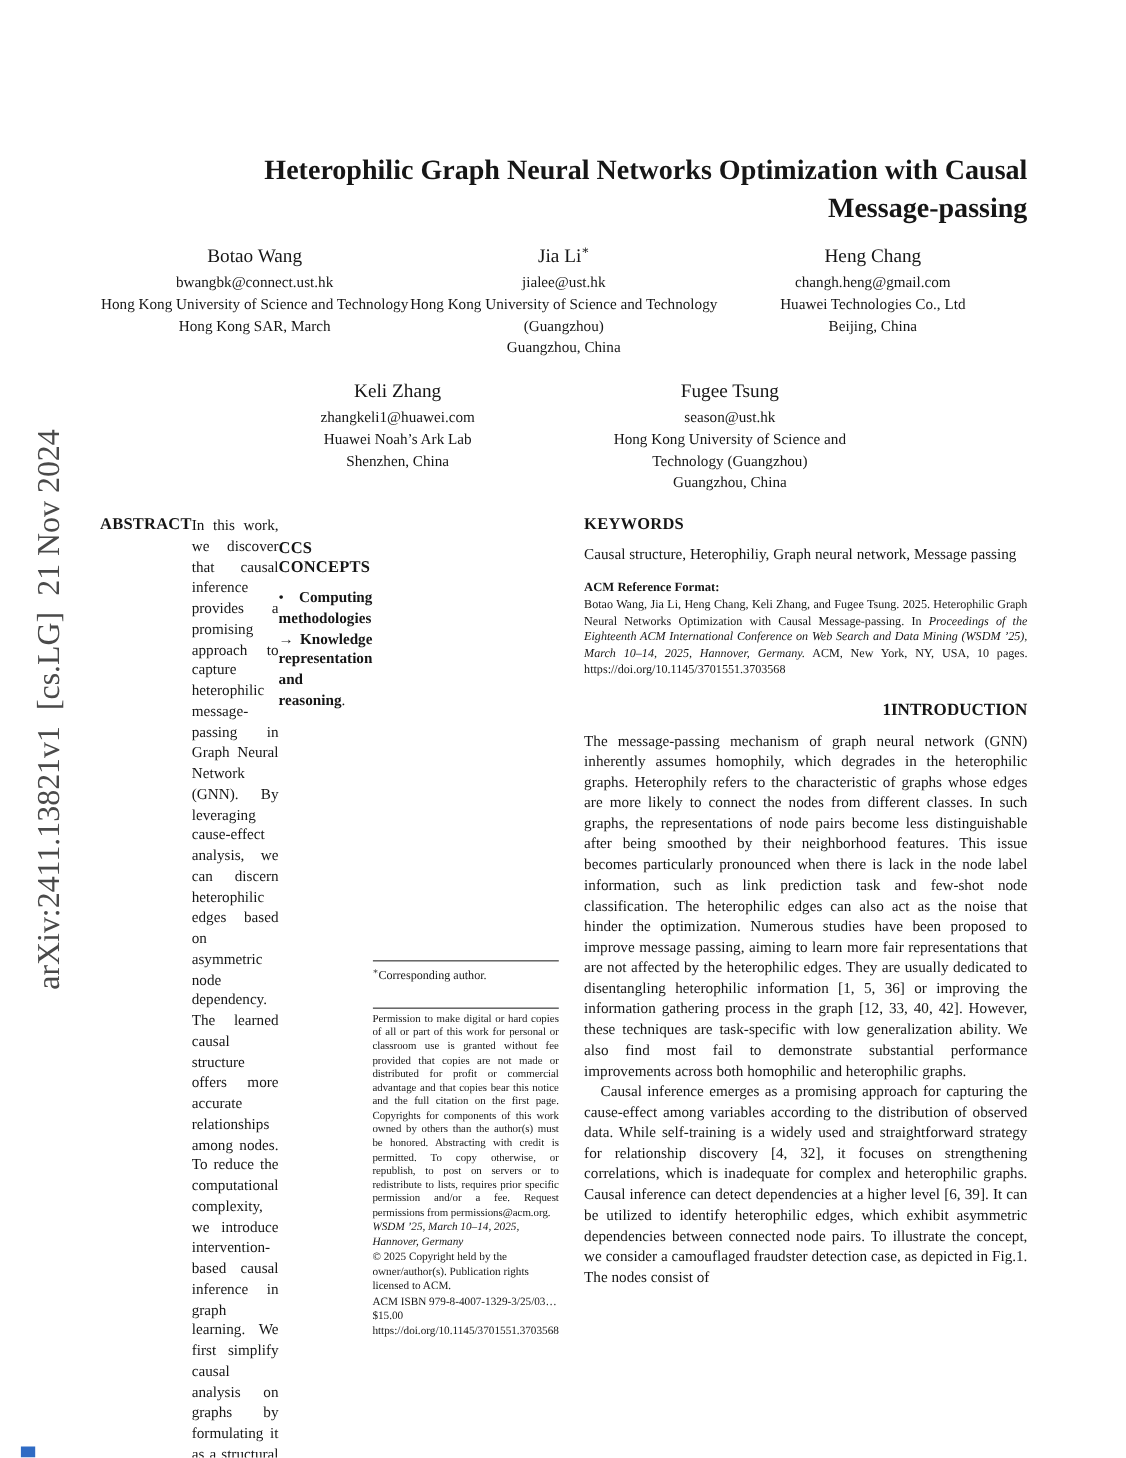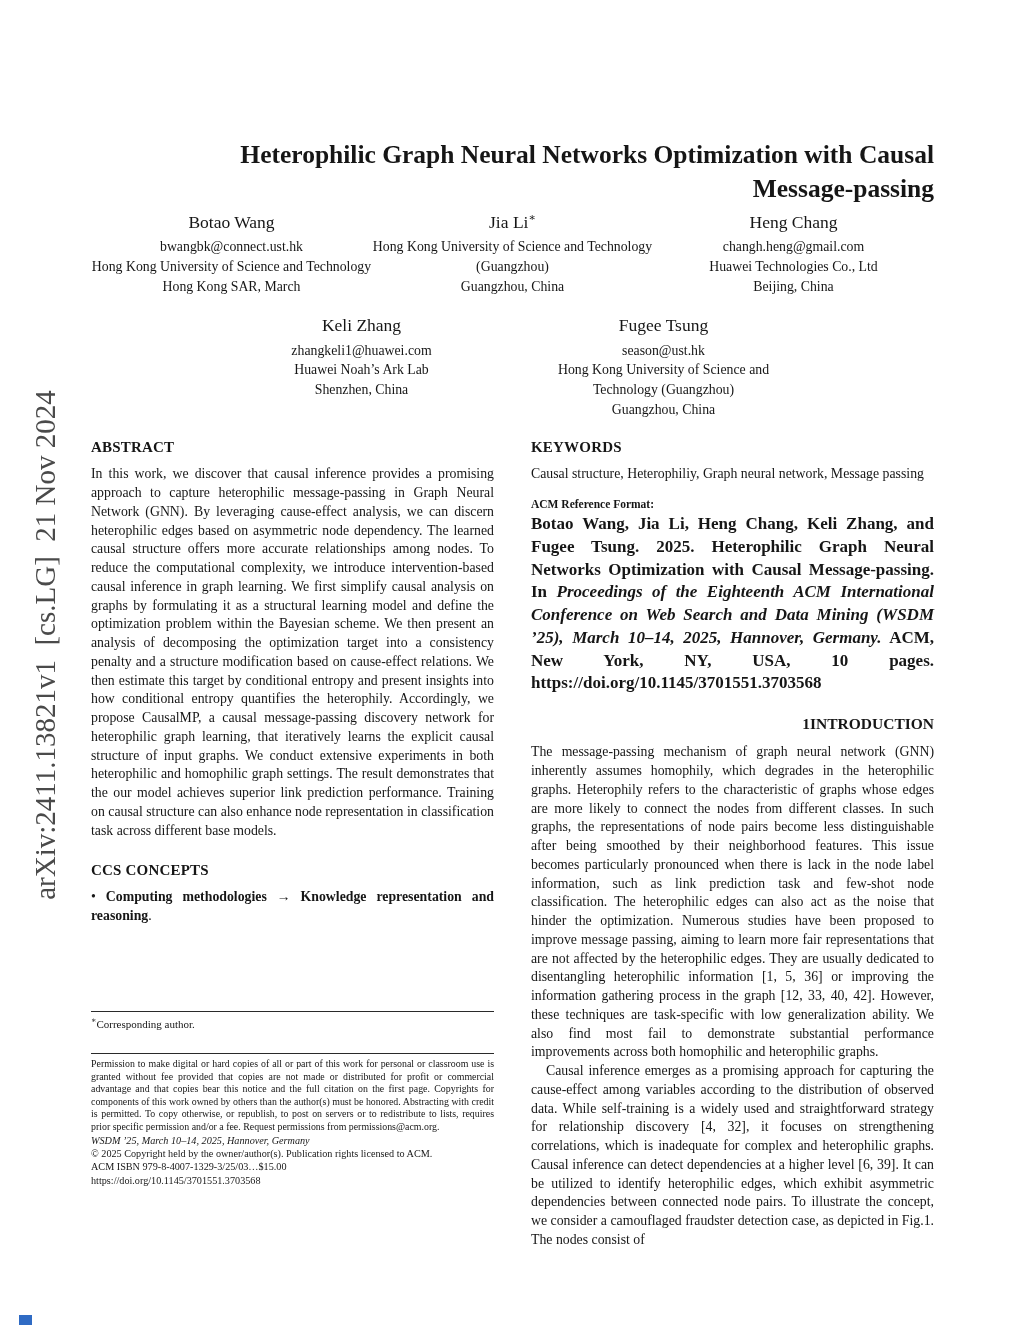--- a/index.html
+++ b/index.html
@@ -48,38 +48,38 @@
     text-align: right;
     line-height: 1.32;
     white-space: pre-line;
   }
 
   .authors-row {
     display: flex;
     justify-content: center;
     text-align: center;
   }
-  .row1 { margin-top: 5px; }
+  .row1 { margin-top: 15px; }
   .row2 { margin-top: 17px; gap: 24px; }
   .author { line-height: 1.43; }
   .row1 .author { width: 281px; }
   .row2 .author { width: 278px; }
   .author .name { font-size: 17.5px; margin-bottom: 2px; }
   .author .name sup { font-size: 11px; }
   .author .detail { font-size: 13.8px; }
 
   .columns {
     display: flex;
     gap: 37px;
     margin-top: 20px;
   }
   .col { width: 403px; }
   .left-col {
     display: flex;
-    flex-direction: column;
+    flex-direction: row;
     height: 748px;
   }
 
   h2.sec {
     font-size: 15px;
     font-weight: bold;
     letter-spacing: 0.2px;
     margin-bottom: 9px;
   }
   .body {
@@ -110,24 +110,23 @@
   .italic { font-style: italic; }
 
   
   .keywords-body { margin-bottom: 14px; }
   .ref-heading {
     font-size: 11.5px;
     font-weight: bold;
     margin-bottom: 3px;
   }
   .ref {
-    font-size: 17px;
+    font-size: 11px;
     line-height: 1.34;
     text-align: justify;
-    font-weight: bold;
   }
   .intro-h {
     font-size: 15.5px;
     font-weight: bold;
     margin-top: 20px;
     margin-bottom: 10px;
     text-align: right;
   }
   .intro-h .num { display: inline-block; width: 26px; }
 </style>
@@ -147,20 +146,21 @@
 
     <div class="authors-row row1">
       <div class="author">
         <div class="name"><span>Botao Wang</span><sup></sup></div>
         <div class="detail">bwangbk@connect.ust.hk</div>
         <div class="detail">Hong Kong University of Science and Technology</div>
         <div class="detail">Hong Kong SAR, March</div>
       </div>
       <div class="author">
         <div class="name"><span>Jia Li</span><sup>∗</sup></div>
+        <div class="detail">jialee@ust.hk</div>
         <div class="detail">Hong Kong University of Science and Technology (Guangzhou)</div>
         <div class="detail">Guangzhou, China</div>
       </div>
       <div class="author">
         <div class="name"><span>Heng Chang</span><sup></sup></div>
         <div class="detail">changh.heng@gmail.com</div>
         <div class="detail">Huawei Technologies Co., Ltd</div>
         <div class="detail">Beijing, China</div>
       </div>
     </div>

